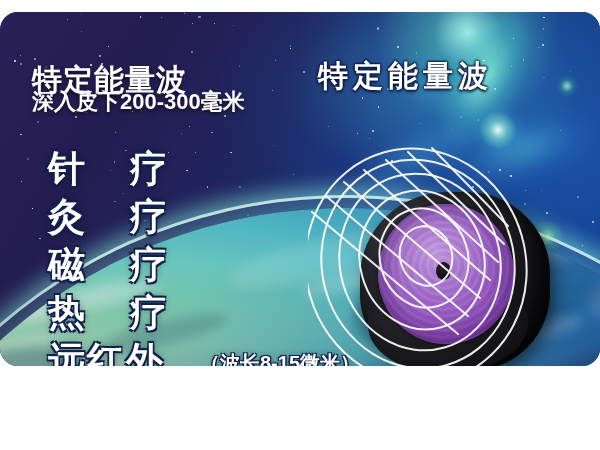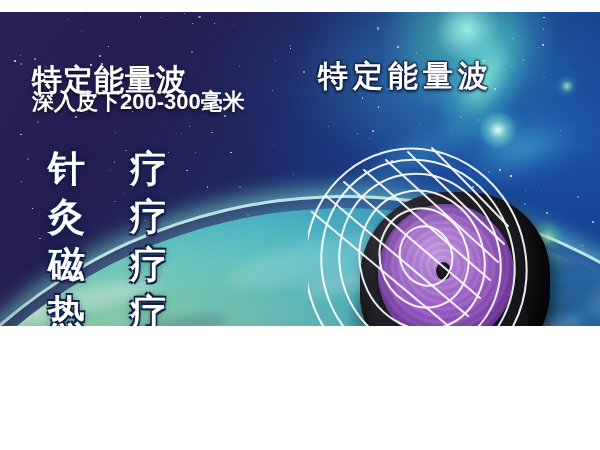--- a/index.html
+++ b/index.html
@@ -1,21 +1,21 @@
 <!DOCTYPE html>
 <html><head>
 <meta charset="utf-8">
 <style>
   html,body{margin:0;padding:0;background:#ffffff;}
   body{width:600px;height:450px;overflow:hidden;font-family:"Liberation Sans","DejaVu Sans",sans-serif;}
 
   #poster{position:relative;width:600px;height:450px;background:#ffffff;overflow:hidden;}
 
   
-  .stage{position:absolute;left:0;top:12px;width:600px;height:314px;overflow:hidden;background:#0f766e;}
+  .stage{position:absolute;left:0;top:12px;width:600px;height:354px;overflow:hidden;background:#0f766e;border-radius:18px;}
 
   .space{position:absolute;inset:0;
     background:
       radial-gradient(circle at 78% 6%, rgba(170,255,235,.95) 0%, rgba(90,220,200,.45) 6%, rgba(40,120,180,.20) 16%, rgba(0,0,0,0) 30%),
       radial-gradient(ellipse 300px 180px at 72% 22%, rgba(60,170,210,.42) 0%, rgba(30,80,160,.16) 50%, rgba(0,0,0,0) 75%),
       radial-gradient(ellipse 420px 260px at 96% 40%, rgba(35,95,185,.55) 0%, rgba(20,45,120,.20) 55%, rgba(0,0,0,0) 80%),
       linear-gradient(120deg,#2a2056 0%, #241d52 22%, #20265f 42%, #1b3a84 62%, #13408e 78%, #0f3f93 100%);
   }
   
   .neb1{position:absolute;left:400px;top:-30px;width:170px;height:190px;
@@ -328,18 +328,22 @@
           <span class="c2">疗</span>
         </div>
         <div class="row">
           <span class="c1">磁</span>
           <span class="c2">疗</span>
         </div>
         <div class="row">
           <span class="c1">热</span>
           <span class="c2">疗</span>
         </div>
+        <div class="row wide">
+          <span class="c1">远红外</span>
+          <span class="note">（波长8-15微米）</span>
+        </div>
       </div>
 
   </div>
 
   <div class="band bot"></div>
 </div>
 
 </body></html>

